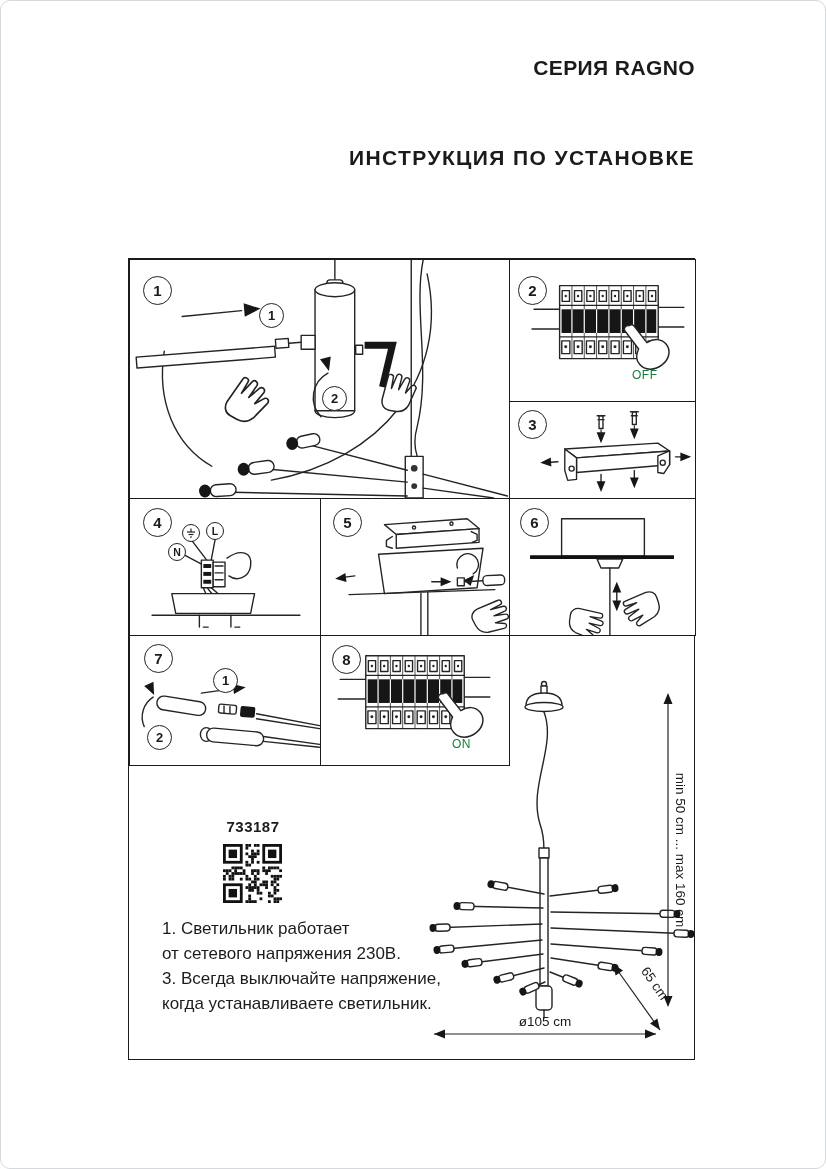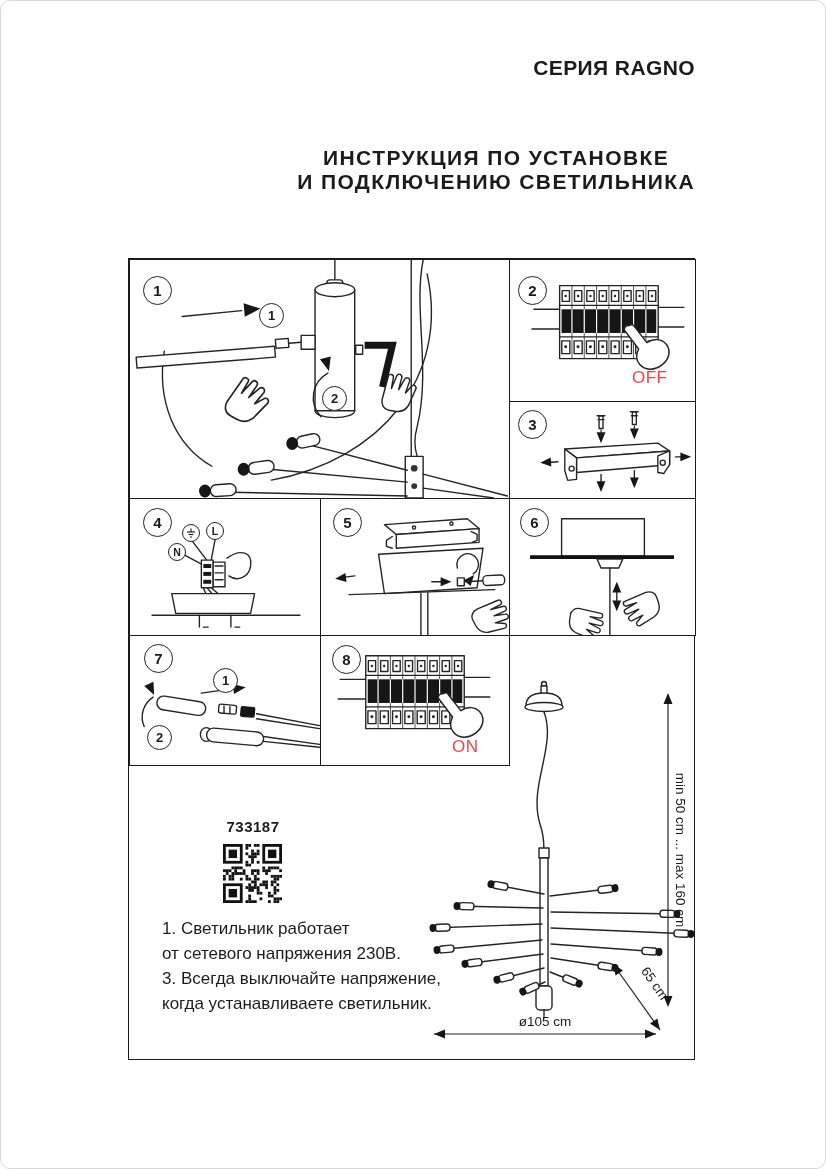--- a/index.html
+++ b/index.html
@@ -21,21 +21,21 @@
   .fillk{fill:#161616;stroke:none;}
   .thick{stroke:#111111;stroke-width:4;fill:none;}
   .dimline{stroke:#242424;stroke-width:1.2;fill:none;}
   .dimtext{font-family:"Liberation Sans",sans-serif;font-size:13.5px;fill:#1b1b1b;stroke:none;}
   
   .badge{position:absolute;border:1.6px solid #242424;border-radius:50%;background:#fff;
     display:flex;align-items:center;justify-content:center;font-weight:bold;z-index:5;box-sizing:border-box;}
   .badge-lg{width:29px;height:29px;font-size:15px;}
   .badge-sm{width:25px;height:25px;font-size:13px;}
   .badge-xs{width:18px;height:18px;font-size:10.5px;border-width:1.3px;}
-  .switch-label{position:absolute;font-size:17px;letter-spacing:.5px;color:#ef4444;z-index:5;}
+  .switch-label{position:absolute;font-size:12px;letter-spacing:.5px;color:#15803d;z-index:5;}
   
   .article{position:absolute;left:204px;top:818px;width:98px;text-align:center;font-weight:bold;font-size:15px;letter-spacing:.5px;}
   #qr{position:absolute;left:223px;top:844px;width:59px;height:59px;}
   .notes{position:absolute;left:162px;top:916px;width:290px;font-size:17px;line-height:25px;color:#1c1c1c;}
   #pendant{position:absolute;left:420px;top:634px;width:274px;height:426px;pointer-events:none;z-index:2;}
 </style>
 </head>
 <body>
 
 <svg style="position:absolute;width:0;height:0" aria-hidden="true">
@@ -46,21 +46,20 @@
   </defs>
 </svg>
 
 <div class="page-frame"></div>
 
 <div class="hdr hdr-top">
   <div>СЕРИЯ RAGNO</div>
 </div>
 <div class="hdr hdr-title">
   <div>ИНСТРУКЦИЯ ПО УСТАНОВКЕ</div>
-  <div>И ПОДКЛЮЧЕНИЮ СВЕТИЛЬНИКА</div>
 </div>
 
 <div class="grid">
 
   <div class="panel" style="left:0;top:0;width:381px;height:240px">
     <div class="badge badge-lg" style="left:13px;top:16px">1</div>
     <div class="badge badge-sm" style="left:129px;top:43px">1</div>
     <div class="badge badge-sm" style="left:192px;top:126px">2</div>
     <svg class="ill" viewBox="0 0 381 240">
       <g class="lineart">

